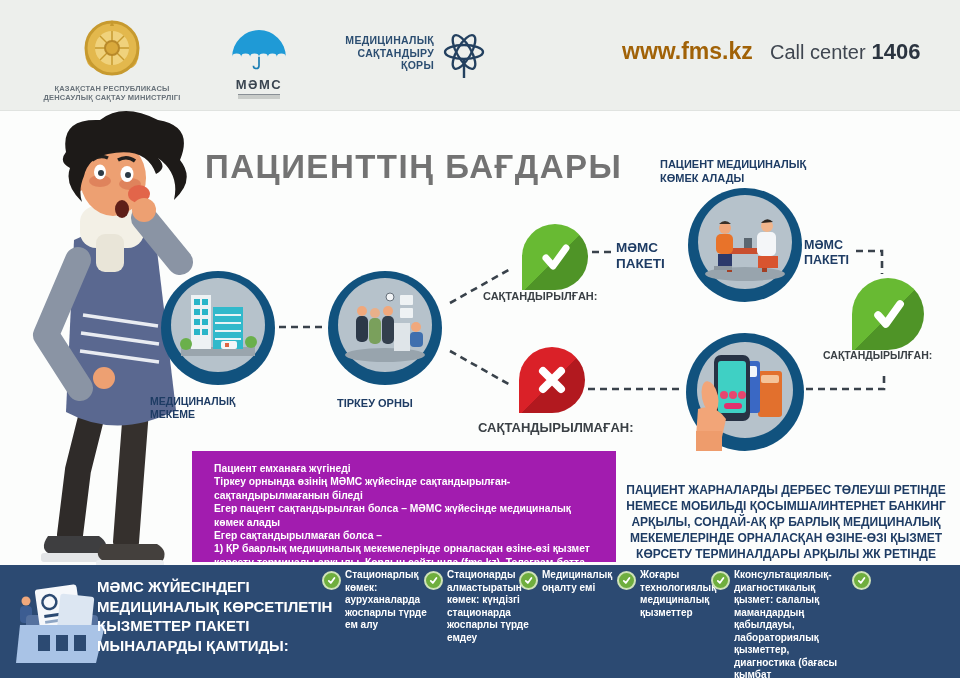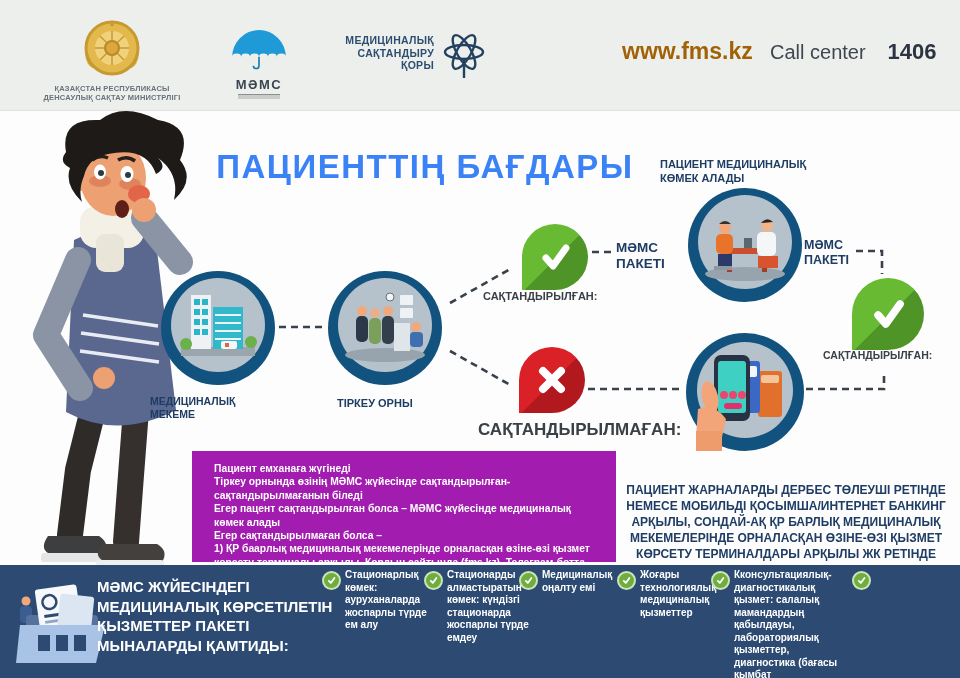--- a/index.html
+++ b/index.html
@@ -13,24 +13,24 @@
             font-weight:600;color:#68727a;letter-spacing:.2px;}
   .mams-acr{position:absolute;left:226px;top:77px;width:66px;text-align:center;font-size:13px;font-weight:700;
             color:#3a4550;letter-spacing:1.5px;}
   .mams-rule{position:absolute;left:238px;top:94px;width:42px;height:4px;border-top:1px solid #8a9096;background:#c9ccc9;}
   .fundkz{position:absolute;left:328px;top:34px;width:106px;text-align:right;font-size:10.5px;line-height:12.5px;
           font-weight:700;color:#2c4e71;letter-spacing:.3px;}
   .fundru{position:absolute;left:497px;top:37px;width:120px;font-size:9.5px;line-height:11.5px;font-weight:700;
           color:#9aad3b;letter-spacing:.3px;}
   .site{position:absolute;left:622px;top:38px;font-size:23px;font-weight:700;color:#a16207;}
   .callc{position:absolute;left:770px;top:39px;font-size:20px;color:#3f4650;}
-  .callc b{font-size:22px;color:#2b3440;margin-left:22px;}
+  .callc b{font-size:22px;color:#2b3440;margin-left:6px;}
   
-  .title{position:absolute;left:205px;top:148px;width:440px;text-align:center;font-size:33px;font-weight:700;
-         color:#3b82f6;letter-spacing:1.5px;}
+  .title{position:absolute;left:205px;top:148px;width:440px;text-align:left;font-size:33px;font-weight:700;
+         color:#737373;letter-spacing:1.5px;}
   .node-circle{position:absolute;border-radius:50%;}
   .node-label{position:absolute;text-align:left;font-weight:700;color:#1e3c64;}
   .gray-label{position:absolute;text-align:left;font-weight:700;color:#3a4045;}
   .bubble{position:absolute;border-radius:50% 50% 50% 0;display:flex;align-items:center;justify-content:center;}
   .bubble.green{background:linear-gradient(135deg,#68ba33 52%,#4f9427 52%);}
   .bubble.red{background:linear-gradient(135deg,#da2128 52%,#b2191f 52%);}
   .olive{position:absolute;left:192px;top:451px;width:424px;height:111px;background:#a21caf;box-sizing:border-box;
          padding:11px 16px 0 22px;color:#fff;font-size:10.3px;line-height:13.4px;font-weight:600;}
   .paynote{position:absolute;left:618px;top:482px;width:336px;text-align:center;font-size:12px;line-height:16px;
            font-weight:700;color:#1e3c64;}
@@ -190,21 +190,21 @@
   <div class="gray-label" style="left:483px;top:290px;width:144px;font-size:11px">САҚТАНДЫРЫЛҒАН:</div>
 
   <div class="node-label pre" style="left:616px;top:240px;width:64px;font-size:13.5px;line-height:15.5px;text-align:left">МӘМС
 ПАКЕТІ</div>
 
   <div class="bubble red" style="left:519px;top:347px;width:66px;height:66px">
     <svg width="36" height="36" viewBox="0 0 36 36">
         <path d="M9 9 L27 27 M27 9 L9 27" stroke="#fff" stroke-width="8" stroke-linecap="round"></path>
       </svg>
   </div>
-  <div class="gray-label" style="left:478px;top:420px;width:155px;font-size:17px">САҚТАНДЫРЫЛМАҒАН:</div>
+  <div class="gray-label" style="left:478px;top:420px;width:155px;font-size:13px">САҚТАНДЫРЫЛМАҒАН:</div>
 
   <div class="node-label pre" style="left:660px;top:158px;width:175px;font-size:11px;line-height:13.5px">ПАЦИЕНТ МЕДИЦИНАЛЫҚ
 КӨМЕК АЛАДЫ</div>
   <div class="node-circle" style="left:688px;top:188px;width:114px;height:114px;background:#11527e">
     <svg width="114" height="114" viewBox="0 0 114 114">
       <circle cx="57" cy="54" r="47" fill="#b6c2cb"></circle>
       <ellipse cx="57" cy="86" rx="40" ry="7" fill="#98a4ad"></ellipse>
       <rect x="36" y="60" width="46" height="6" fill="#c94f2e"></rect>
       <rect x="39" y="66" width="5" height="18" fill="#a33f24"></rect>
         <rect x="74" y="66" width="5" height="18" fill="#a33f24"></rect>

